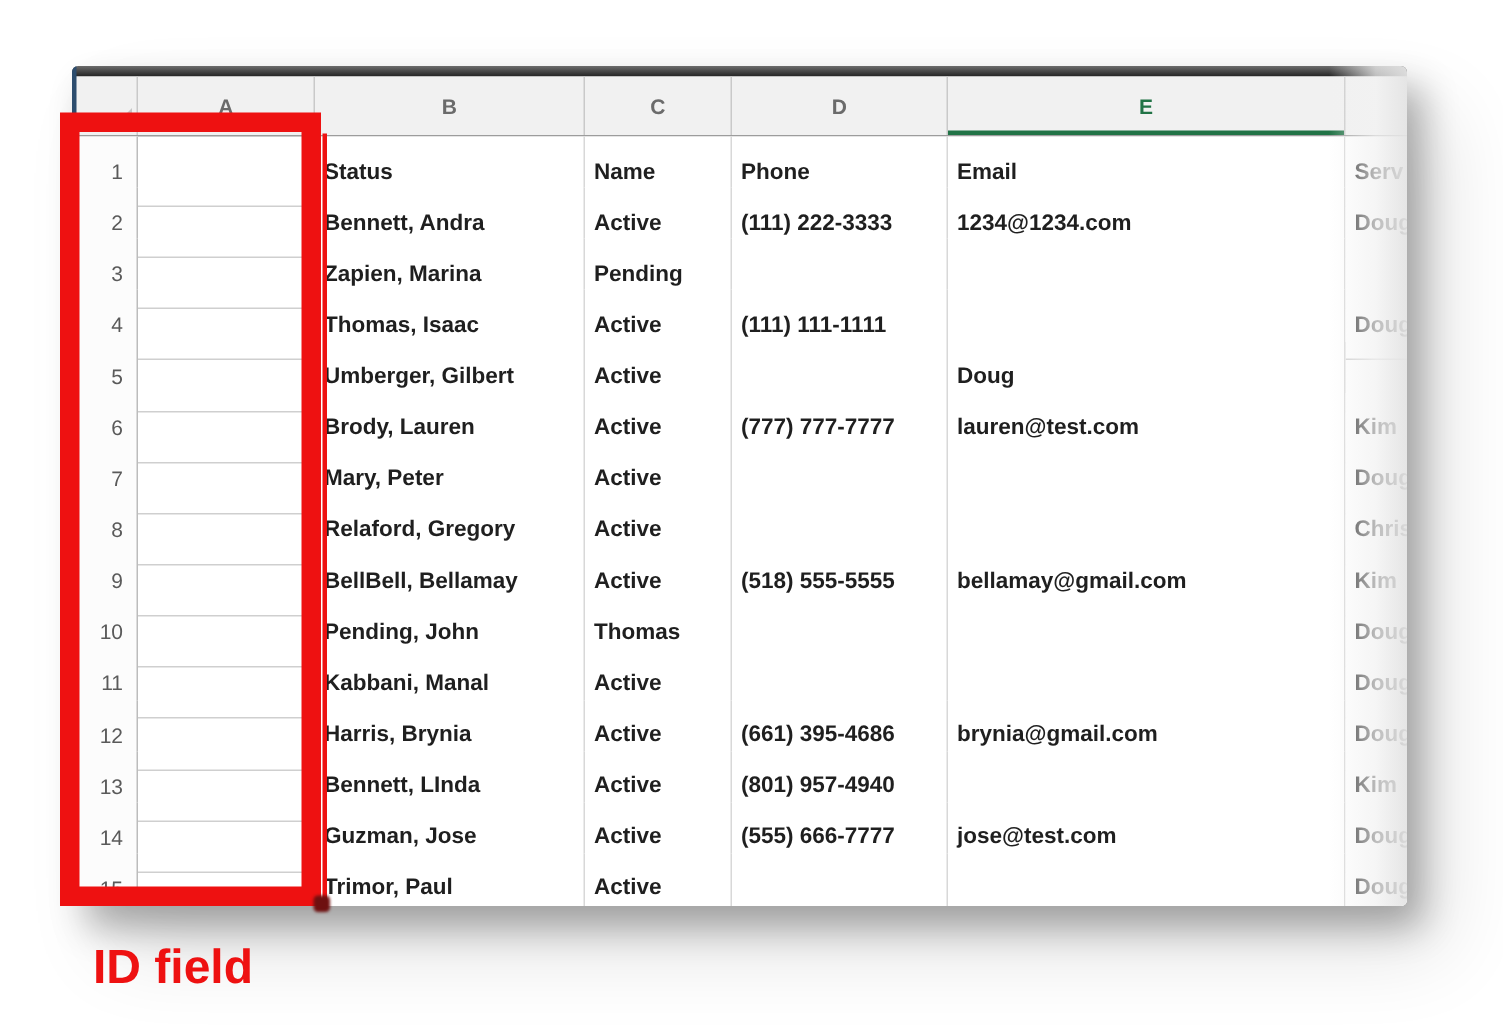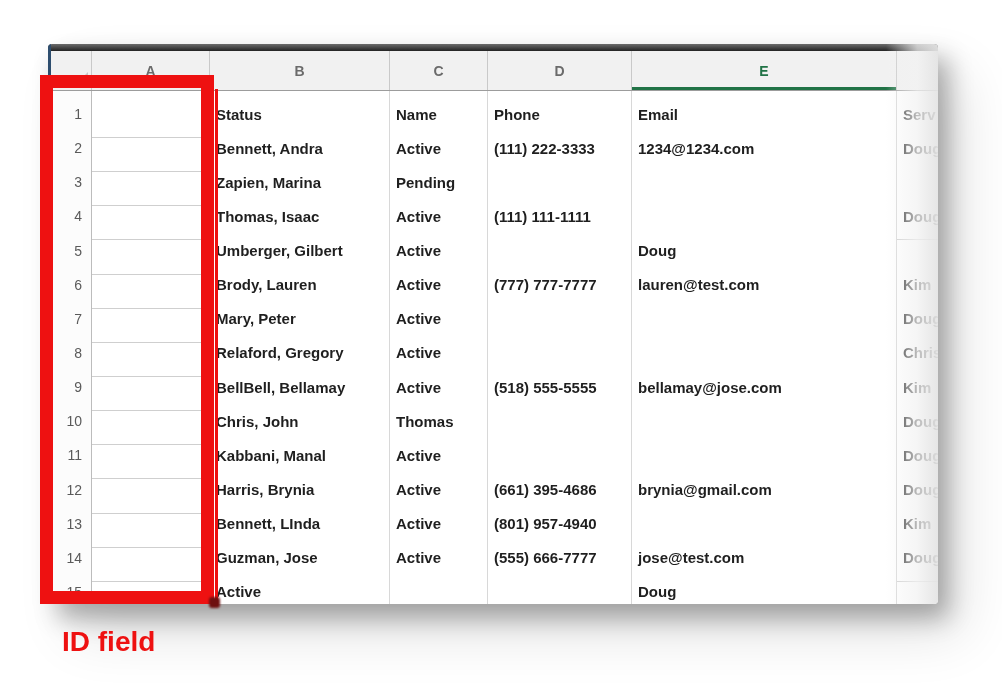--- a/index.html
+++ b/index.html
@@ -63,21 +63,21 @@
   .hl-line{
     position:absolute;left:215px;top:89px;width:3px;height:514px;
     background:var(--red);z-index:10;
   }
   .hl-dot{
     position:absolute;left:209px;top:597px;width:11px;height:11px;
     background:#6e1010;border-radius:3px;filter:blur(1px);z-index:11;
   }
   .caption{
     position:absolute;left:62px;top:626px;z-index:12;
-    font-size:28px;font-weight:700;color:var(--red);letter-spacing:0;
+    font-size:32px;font-weight:700;color:var(--red);letter-spacing:0;
   }
 </style>
 </head>
 <body style="--red: #ee1111;">
 
 <div class="stage">
 
   <div class="window">
     <div class="topbar"></div>
     <div class="hrow">
@@ -162,27 +162,27 @@
           <div class="cell"></div>
           <div class="cell"></div>
           <div class="cell">Chris</div>
         </div>
         <div class="row">
           <div class="cell c-n">9</div>
           <div class="cell c-id">12312312</div>
           <div class="cell">BellBell, Bellamay</div>
           <div class="cell">Active</div>
           <div class="cell">(518) 555-5555</div>
-          <div class="cell">bellamay@jose.com</div>
+          <div class="cell">bellamay@gmail.com</div>
           <div class="cell">Kim</div>
         </div>
         <div class="row">
           <div class="cell c-n">10</div>
           <div class="cell c-id">12332156</div>
-          <div class="cell">Chris, John</div>
+          <div class="cell">Pending, John</div>
           <div class="cell">Thomas</div>
           <div class="cell"></div>
           <div class="cell"></div>
           <div class="cell">Doug</div>
         </div>
         <div class="row">
           <div class="cell c-n">11</div>
           <div class="cell c-id">123456</div>
           <div class="cell">Kabbani, Manal</div>
           <div class="cell">Active</div>
@@ -213,20 +213,21 @@
           <div class="cell c-id">159489</div>
           <div class="cell">Guzman, Jose</div>
           <div class="cell">Active</div>
           <div class="cell">(555) 666-7777</div>
           <div class="cell">jose@test.com</div>
           <div class="cell">Doug</div>
         </div>
         <div class="row">
           <div class="cell c-n">15</div>
           <div class="cell c-id">27518626</div>
+          <div class="cell">Trimor, Paul</div>
           <div class="cell">Active</div>
           <div class="cell"></div>
           <div class="cell"></div>
           <div class="cell">Doug</div>
         </div>
       </div>
     <div class="leftedge"></div>
     <div class="fade"></div>
   </div>
 

